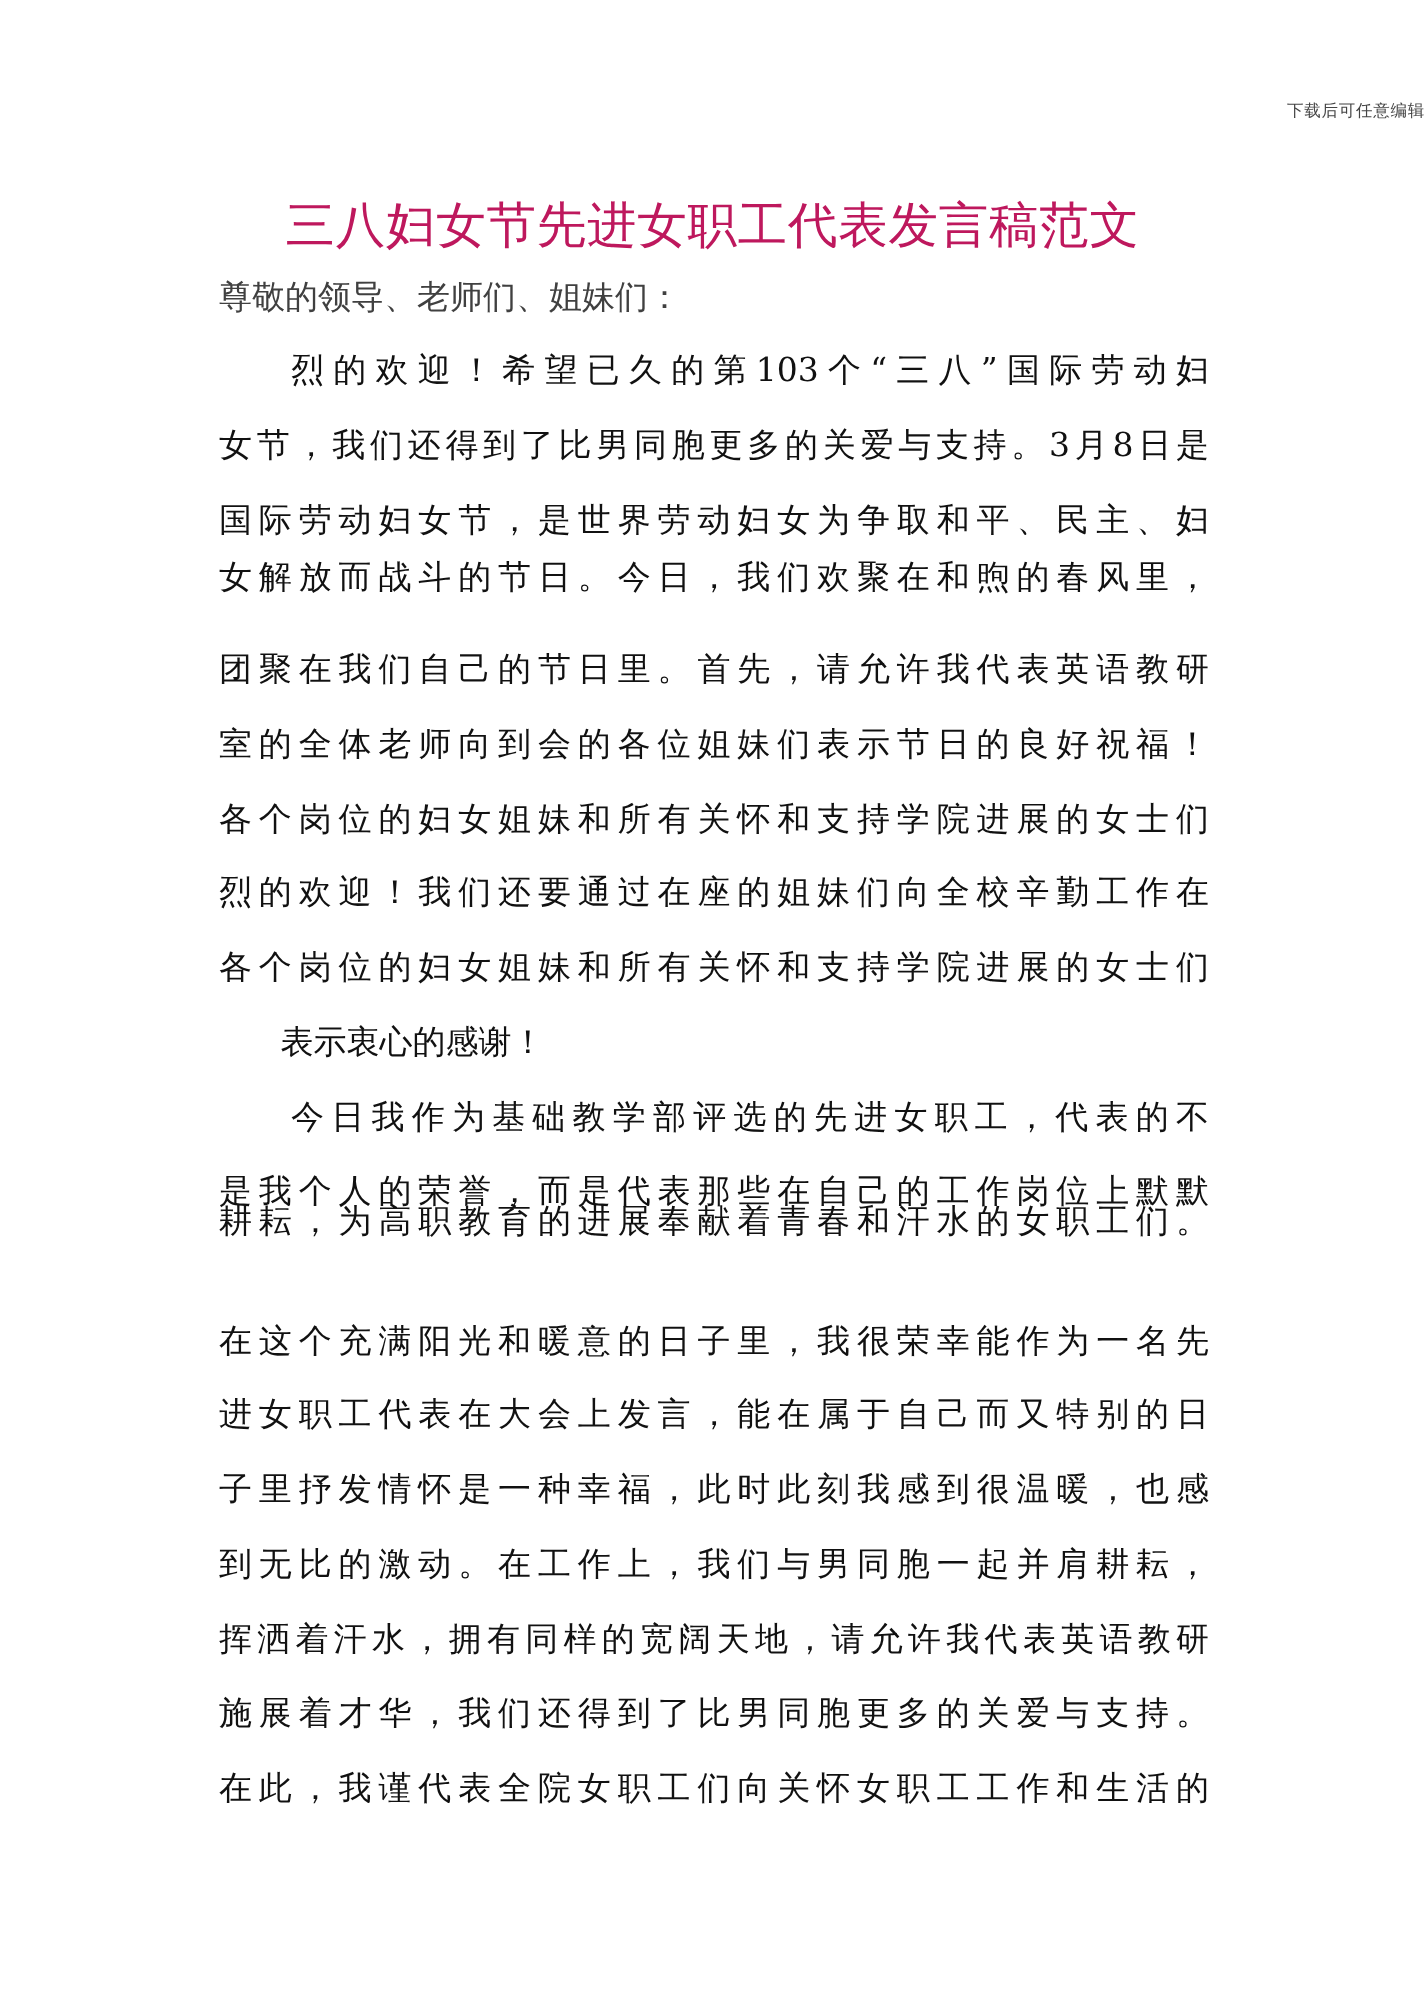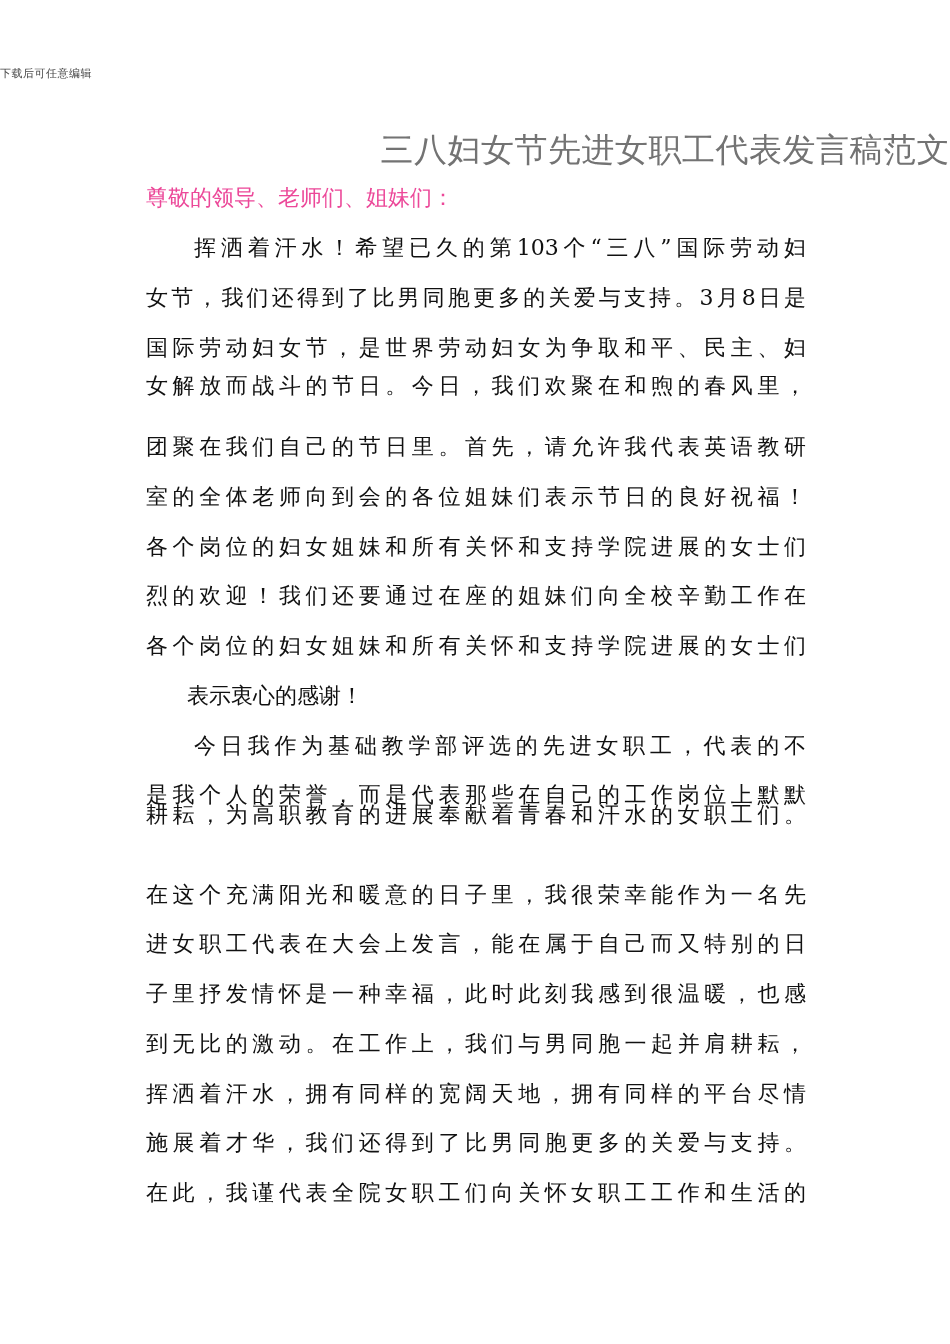--- a/index.html
+++ b/index.html
@@ -21,44 +21,44 @@
       top: 0;
       width: 950px;
       height: 1344px;
       background: #ffffff;
     }
     .header-note {
       position: absolute;
       top: 66px;
       left: 0;
       width: 950px;
-      text-align: left;
+      text-align: right;
       font-size: 11px;
       color: #444444;
       letter-spacing: 0.5px;
     }
     .doc-title {
       position: absolute;
       top: 128px;
       left: 0;
       width: 950px;
-      text-align: right;
+      text-align: center;
       font-family: "DejaVu Sans", "Liberation Sans", sans-serif;
       font-size: 33px;
       font-weight: normal;
-      color: #737373;
+      color: #be185d;
       letter-spacing: 0.5px;
       margin: 0;
     }
     .salutation {
       position: absolute;
       top: 183px;
       left: 146px;
       font-size: 22px;
-      color: #ec4899;
+      color: #404040;
     }
     .body-line {
       position: absolute;
       left: 146px;
       width: 660px;
       font-size: 22px;
       line-height: 30px;
       color: #111111;
       white-space: nowrap;
       text-align: justify;
@@ -78,38 +78,38 @@
 
 <div class="page">
 
   <div class="header-note">下载后可任意编辑</div>
 
   <h1 class="doc-title">三八妇女节先进女职工代表发言稿范文</h1>
 
   <div class="salutation">尊敬的领导、老师们、姐妹们：</div>
 
   <div>
-    <div class="body-line indent" style="top:233px">挥洒着汗水！希望已久的第103个“三八”国际劳动妇</div>
+    <div class="body-line indent" style="top:233px">烈的欢迎！希望已久的第103个“三八”国际劳动妇</div>
     <div class="body-line" style="top:283px">女节，我们还得到了比男同胞更多的关爱与支持。3月8日是</div>
     <div class="body-line" style="top:333px">国际劳动妇女节，是世界劳动妇女为争取和平、民主、妇</div>
     <div class="body-line" style="top:371px">女解放而战斗的节日。今日，我们欢聚在和煦的春风里，</div>
     <div class="body-line" style="top:432px">团聚在我们自己的节日里。首先，请允许我代表英语教研</div>
     <div class="body-line" style="top:482px">室的全体老师向到会的各位姐妹们表示节日的良好祝福！</div>
     <div class="body-line" style="top:532px">各个岗位的妇女姐妹和所有关怀和支持学院进展的女士们</div>
     <div class="body-line" style="top:581px">烈的欢迎！我们还要通过在座的姐妹们向全校辛勤工作在</div>
     <div class="body-line" style="top:631px">各个岗位的妇女姐妹和所有关怀和支持学院进展的女士们</div>
     <div class="body-line last" style="top:681px">表示衷心的感谢！</div>
   </div>
 
   <div>
     <div class="body-line indent" style="top:731px">今日我作为基础教学部评选的先进女职工，代表的不</div>
     <div class="body-line" style="top:780px">是我个人的荣誉，而是代表那些在自己的工作岗位上默默</div>
     <div class="body-line" style="top:800px">耕耘，为高职教育的进展奉献着青春和汗水的女职工们。</div>
     <div class="body-line" style="top:880px">在这个充满阳光和暖意的日子里，我很荣幸能作为一名先</div>
     <div class="body-line" style="top:929px">进女职工代表在大会上发言，能在属于自己而又特别的日</div>
     <div class="body-line" style="top:979px">子里抒发情怀是一种幸福，此时此刻我感到很温暖，也感</div>
     <div class="body-line" style="top:1029px">到无比的激动。在工作上，我们与男同胞一起并肩耕耘，</div>
-    <div class="body-line" style="top:1079px">挥洒着汗水，拥有同样的宽阔天地，拥有同样的平台尽情</div>
+    <div class="body-line" style="top:1079px">挥洒着汗水，拥有同样的宽阔天地，请允许我代表英语教研</div>
     <div class="body-line" style="top:1128px">施展着才华，我们还得到了比男同胞更多的关爱与支持。</div>
     <div class="body-line" style="top:1178px">在此，我谨代表全院女职工们向关怀女职工工作和生活的</div>
   </div>
 
 </div>
 
 </body></html>

